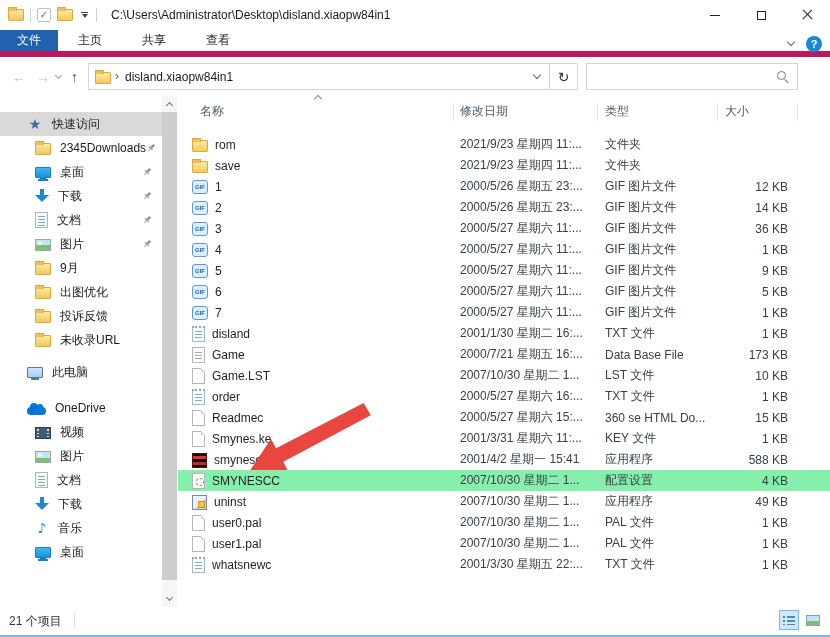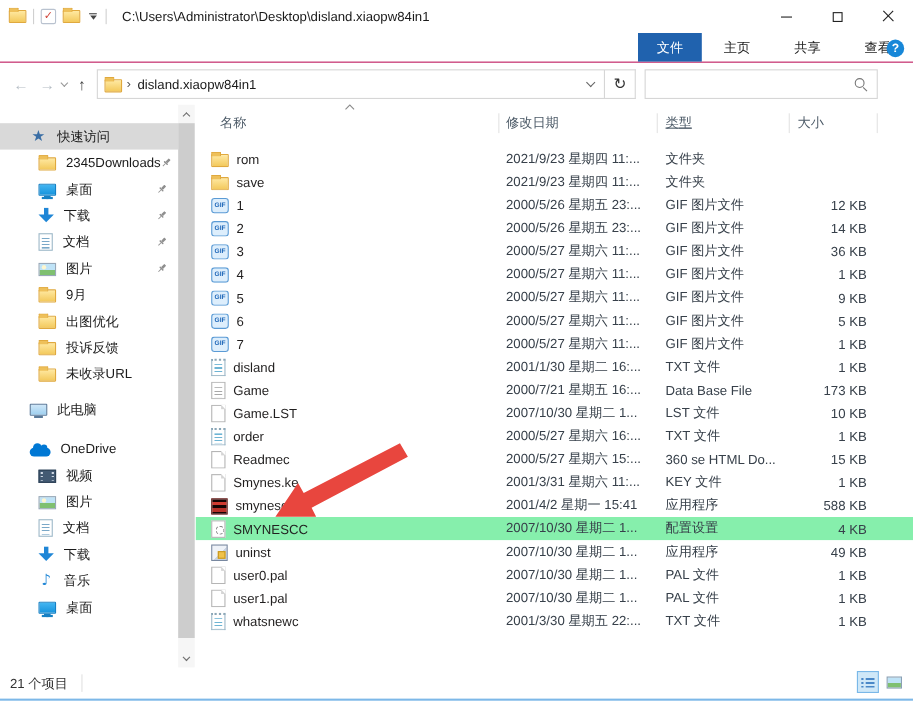--- a/index.html
+++ b/index.html
@@ -21,21 +21,21 @@
   .win-controls { position:absolute; right:0; top:0; height:30px; display:flex; }
   .ctl { width:46px; height:30px; display:flex; align-items:center; justify-content:center; }
   .ctl-min i { display:block; width:10px; height:1px; background:#222; }
   .ctl-max i { display:block; width:9px; height:9px; border:1px solid #222; }
   .ctl-close { position:relative; }
   .ctl-close i::before, .ctl-close i::after { content:''; position:absolute; left:17px; top:14px; width:13px; height:1.4px; background:#222; }
   .ctl-close i::before { transform:rotate(45deg); }
   .ctl-close i::after { transform:rotate(-45deg); }
 
   
-  .ribbon { position:absolute; left:0; top:30px; width:830px; height:27px; background:#fff; border-bottom:1px solid #be185d; display:flex; align-items:stretch;justify-content:flex-end; }
+  .ribbon { position:absolute; left:0; top:30px; width:830px; height:27px; background:#fff; border-bottom:6px solid #be185d; display:flex; align-items:stretch; }
   .tab { padding:0 20px; display:flex; align-items:center; color:#222; }
   .tab.active { background:#2062ae; color:#fff; padding:0 17px; }
   .ribbon-right { position:absolute; right:8px; top:0; height:27px; display:flex; align-items:center; gap:12px; }
   .chev { display:inline-block; width:6px; height:6px; border-right:1.3px solid #666; border-bottom:1.3px solid #666; transform:rotate(45deg); margin-top:-3px; }
   .help-btn { width:16px; height:16px; border-radius:50%; background:#1787d8; color:#fff; font:bold 11px/16px "Liberation Sans",sans-serif; text-align:center; }
 
   
   .addrbar { position:absolute; left:0; top:58px; width:830px; height:37px; background:#fff; display:flex; align-items:center; }
   .nav-arrows { display:flex; align-items:center; gap:10px; padding:0 10px 0 12px; font-size:14px; }
   .arr-disabled { color:#b4bcc4; }
@@ -70,21 +70,21 @@
   .ss-up { top:1px; } .ss-dn { bottom:1px; }
   .ss-chev { width:5px; height:5px; border-right:1.2px solid #707070; border-bottom:1.2px solid #707070; }
   .ss-up .ss-chev { transform:rotate(-135deg); margin-top:3px; }
   .ss-dn .ss-chev { transform:rotate(45deg); margin-bottom:3px; }
   .ss-thumb { position:absolute; left:0; top:17px; width:15px; height:468px; background:#cdcdcd; }
 
   
   .filelist { position:absolute; left:178px; top:0; width:652px; height:512px; }
   .fheader { position:relative; height:31px; color:#4c5a67; }
   .fh-cell { position:absolute; bottom:6px; }
-  .fh-name { left:22px; } .fh-date { left:282px; } .fh-type { left:427px;text-decoration:underline; } .fh-size { left:547px; }
+  .fh-name { left:22px; } .fh-date { left:282px; } .fh-type { left:427px; } .fh-size { left:547px; }
   .fh-sep { position:absolute; top:8px; width:1px; height:18px; background:#e3e3e3; }
   .sort-caret { position:absolute; left:137px; top:1px; width:6px; height:6px; border-left:1.2px solid #888; border-top:1.2px solid #888; transform:rotate(45deg); }
   .rows { padding-top:8px; }
   .frow { position:relative; height:21px; display:flex; align-items:center; color:#211f1f; }
   .frow.hover { background:#86efac;text-align:center; }
   .cell { display:flex; align-items:center; }
   .c-name { width:275px; padding-left:14px; overflow:hidden; white-space:nowrap; }
   .fname { margin-left:7px; }
   .c-date { width:144px; padding-left:7px; color:#37404a; }
   .c-type { width:120px; padding-left:8px; color:#37404a; }

